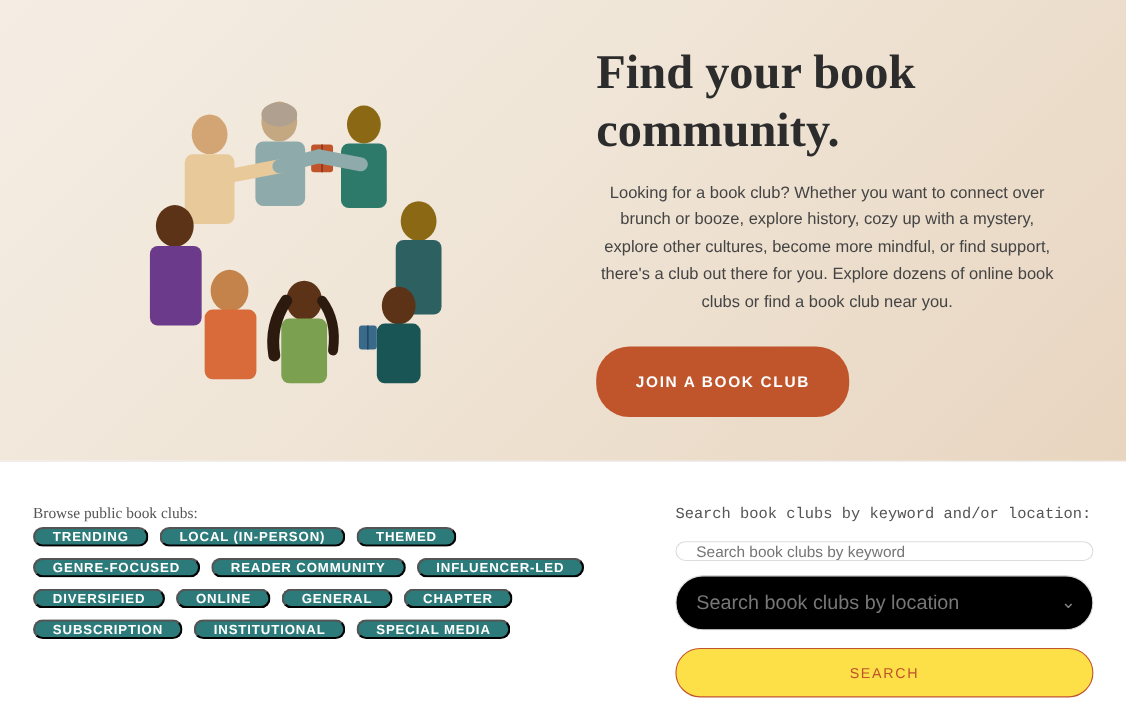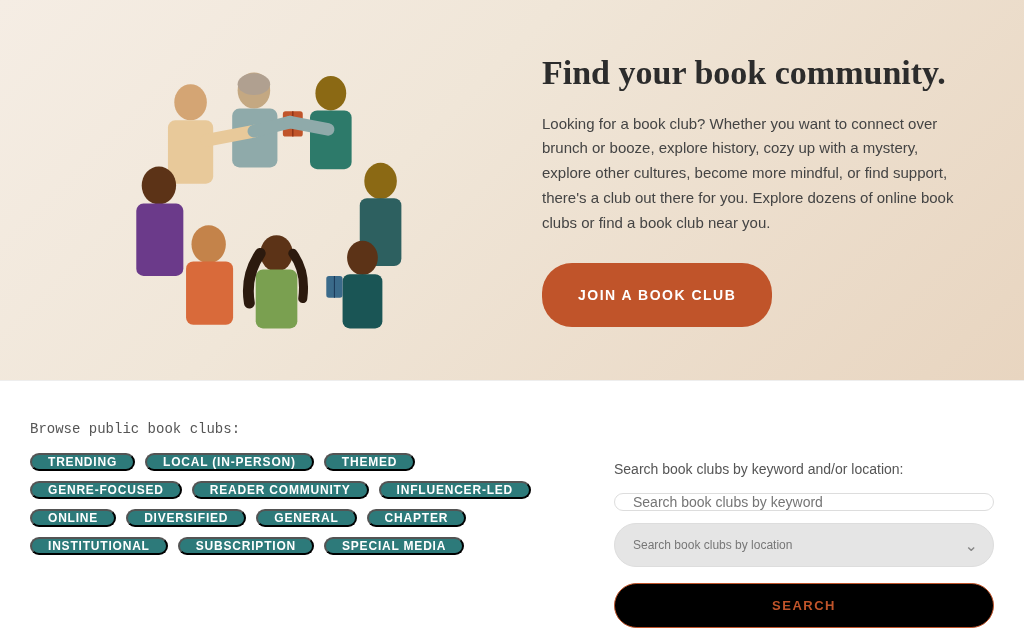--- a/index.html
+++ b/index.html
@@ -29,34 +29,35 @@
       justify-content: center;
     }
 
     
     .hero-content {
       flex: 1;
       max-width: 420px;
     }
 
     .hero-title {
-      font-size: 34px;
+      font-size: 44px;
       font-weight: 700;
       color: #2c2c2c;
       line-height: 1.2;
       margin-bottom: 18px;
       font-family: Georgia, serif;
     }
 
     .hero-body {
       font-size: 15px;
       line-height: 1.65;
       color: #444;
       margin-bottom: 28px;
       font-family: Arial, sans-serif;
+      text-align: center;
     }
 
     .join-button {
       display: inline-block;
       background: #c0542a;
       color: #fff;
       font-family: Arial, sans-serif;
       font-size: 14px;
       font-weight: 700;
       letter-spacing: 1.5px;
@@ -75,24 +76,24 @@
       background: #fff;
       border-top: 1px solid #eee;
     }
 
     
     .browse-section {
       flex: 1;
     }
 
     .browse-label {
-      font-family: Liberation Mono, monospace;
+      font-family: Liberation Serif, serif;
       font-size: 14px;
       color: #555;
-      margin-bottom: 16px;
+      margin-bottom: 3px;
     }
 
     .tags-container {
       display: flex;
       flex-wrap: wrap;
       gap: 10px;
     }
 
     .tag {
       background: #2d7a7a;
@@ -107,25 +108,24 @@
       cursor: pointer;
       white-space: nowrap;
     }
 
     
     .search-section {
       flex: 0 0 380px;
     }
 
     .search-label {
-      font-family: Liberation Sans, sans-serif;
+      font-family: Liberation Mono, monospace;
       font-size: 14px;
       color: #555;
       margin-bottom: 16px;
-      margin-top: 40px;
     }
 
     .search-input-container {
       position: relative;
       margin-bottom: 12px;
     }
 
     .search-input {
       width: 100%;
       padding: 0 18px;
@@ -141,50 +141,50 @@
     .location-select-container {
       position: relative;
       margin-bottom: 16px;
     }
 
     .location-select {
       width: 100%;
       padding: 14px 18px;
       border: 1.5px solid #ddd;
       border-radius: 25px;
-      font-size: 12px;
+      font-size: 18px;
       font-family: Arial, sans-serif;
       color: #777;
       outline: none;
       appearance: none;
-      background: #e5e5e5;
+      background: #000000;
       cursor: pointer;
     }
 
     .select-chevron {
       position: absolute;
       right: 16px;
       top: 50%;
       transform: translateY(-50%);
       pointer-events: none;
       color: #888;
       font-size: 16px;
     }
 
     .search-button {
       display: block;
       width: 100%;
       padding: 14px;
       border: 1.5px solid #c0542a;
       border-radius: 25px;
-      background: #000000;
+      background: #fde047;
       color: #c0542a;
       font-family: Arial, sans-serif;
       font-size: 13px;
-      font-weight: 700;
+      font-weight: 400;
       letter-spacing: 1.5px;
       text-transform: uppercase;
       cursor: pointer;
       text-align: center;
     }
 
     
     .people-svg {
       width: 380px;
       height: 300px;
@@ -252,26 +252,26 @@
 
   <div class="browse-section">
     <p class="browse-label">Browse public book clubs:</p>
     <div class="tags-container" id="tags-container">
     <button class="tag">TRENDING</button>
         <button class="tag">LOCAL (IN-PERSON)</button>
         <button class="tag">THEMED</button>
         <button class="tag">GENRE-FOCUSED</button>
         <button class="tag">READER COMMUNITY</button>
         <button class="tag">INFLUENCER-LED</button>
+        <button class="tag">DIVERSIFIED</button>
         <button class="tag">ONLINE</button>
-        <button class="tag">DIVERSIFIED</button>
         <button class="tag">GENERAL</button>
         <button class="tag">CHAPTER</button>
+        <button class="tag">SUBSCRIPTION</button>
         <button class="tag">INSTITUTIONAL</button>
-        <button class="tag">SUBSCRIPTION</button>
         <button class="tag">SPECIAL MEDIA</button>
       </div>
   </div>
 
   <div class="search-section">
     <p class="search-label">Search book clubs by keyword and/or location:</p>
 
     <div class="search-input-container">
       <input type="text" class="search-input" placeholder="Search book clubs by keyword" style="">
     </div>

